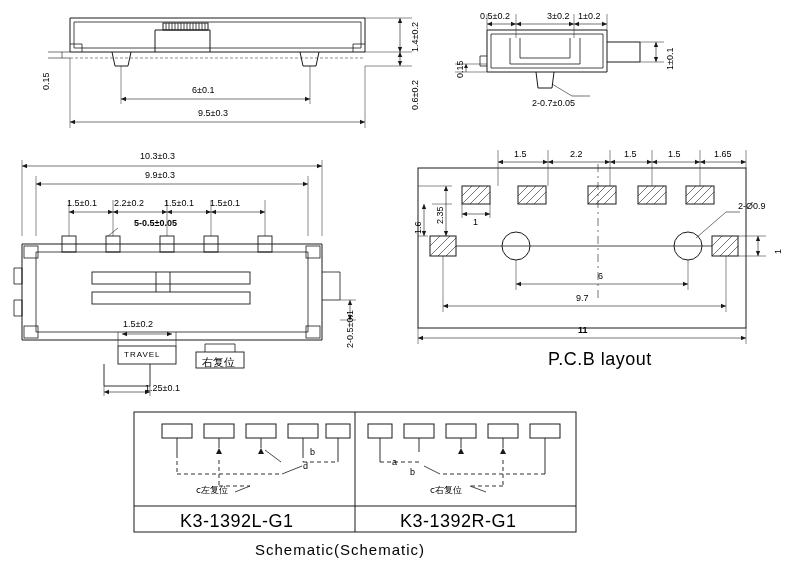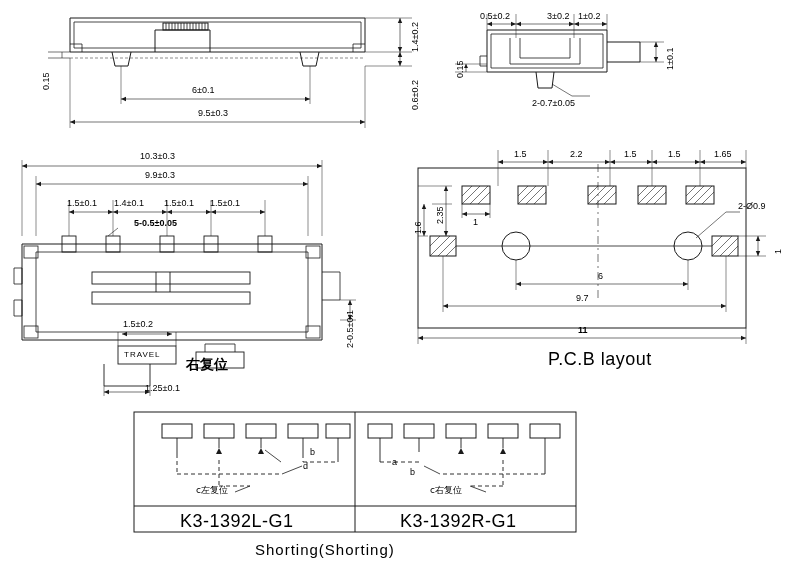--- a/index.html
+++ b/index.html
@@ -409,27 +409,27 @@
       <span class="rot90" style="position:absolute;left:4px;top:28px;">0.15</span>
     </div>
 <div class="lbl" style="left:660px;top:40px;">
       <span class="rot90" style="position:absolute;left:6px;top:30px;">1±0.1</span>
     </div>
 <div class="lbl" style="left:532px;top:99px;">2-0.7±0.05</div>
 
 <div class="lbl" style="left:140px;top:152px;">10.3±0.3</div>
 <div class="lbl" style="left:145px;top:171px;">9.9±0.3</div>
 <div class="lbl" style="left:67px;top:199px;">1.5±0.1</div>
-<div class="lbl" style="left:114px;top:199px;">1.4±0.1</div>
+<div class="lbl" style="left:114px;top:199px;">2.2±0.2</div>
 <div class="lbl" style="left:164px;top:199px;">1.5±0.1</div>
 <div class="lbl" style="left:210px;top:199px;">1.5±0.1</div>
 <div class="lbl" style="left:106px;top:219px;font-weight:bold;padding-left:28px;">5-0.5±0.05</div>
 <div class="lbl" style="left:123px;top:320px;">1.5±0.2</div>
 <div class="lbl sm" style="left:124px;top:351px;letter-spacing:1px;">TRAVEL</div>
-<div class="lbl cn" style="left:186px;top:357px;font-size:14px;font-weight:bold;">右复位</div>
+<div class="lbl cn" style="left:202px;top:357px;font-size:11px;">右复位</div>
 <div class="lbl" style="left:145px;top:384px;">1.25±0.1</div>
 <div class="lbl" style="left:340px;top:302px;">
       <span class="rot90" style="position:absolute;left:6px;top:46px;">2-0.5±0.1</span>
     </div>
 
 <div class="lbl" style="left:514px;top:150px;">1.5</div>
 <div class="lbl" style="left:570px;top:150px;">2.2</div>
 <div class="lbl" style="left:624px;top:150px;">1.5</div>
 <div class="lbl" style="left:668px;top:150px;">1.5</div>
 <div class="lbl" style="left:714px;top:150px;">1.65</div>
@@ -450,15 +450,15 @@
 <div class="lbl mid" style="left:548px;top:350px;">P.C.B  layout</div>
 
 <div class="lbl" style="left:303px;top:462px;">d</div>
 <div class="lbl" style="left:310px;top:448px;">b</div>
 <div class="lbl cn" style="left:196px;top:486px;">c左复位</div>
 <div class="lbl" style="left:392px;top:458px;">a</div>
 <div class="lbl" style="left:410px;top:468px;">b</div>
 <div class="lbl cn" style="left:430px;top:486px;">c右复位</div>
 <div class="lbl mid" style="left:180px;top:512px;">K3-1392L-G1</div>
 <div class="lbl mid" style="left:400px;top:512px;">K3-1392R-G1</div>
-<div class="lbl big" style="left:255px;top:542px;">Shorting(Shorting)</div>
+<div class="lbl big" style="left:255px;top:542px;">Schematic(Schematic)</div>
 
 </div>
 
 </body></html>

